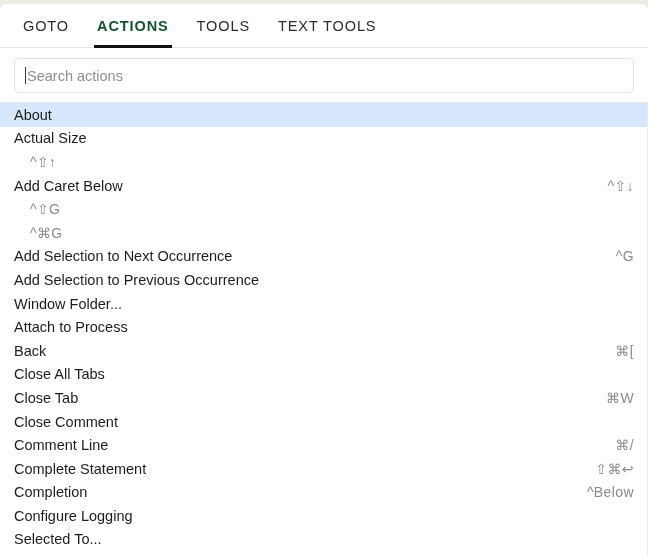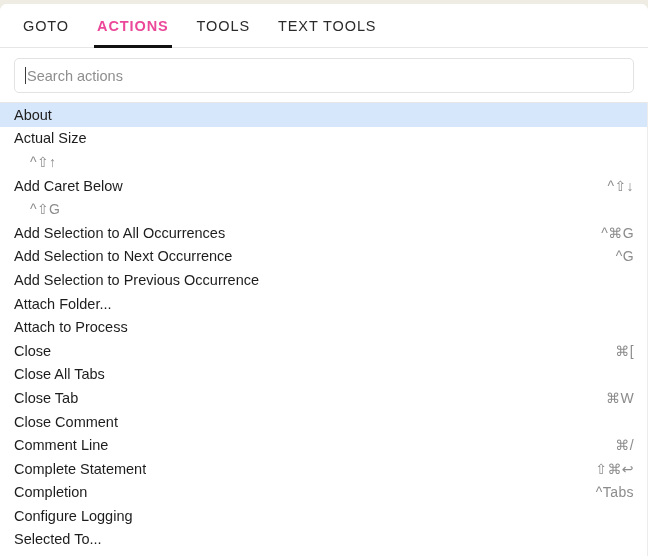--- a/index.html
+++ b/index.html
@@ -58,21 +58,21 @@
     margin-right: 10px;
     font-size: 14.5px;
     letter-spacing: 0.9px;
     color: #2b2b2b;
     cursor: default;
     user-select: none;
     box-sizing: border-box;
   }
   .tab.active {
     font-weight: bold;
-    color: #ec4899;
+    color: #14532d;
   }
   .tab.active::after {
     content: "";
     position: absolute;
     left: 6px;
     right: 6px;
     bottom: 0;
     height: 3px;
     background: #111111;
     z-index: 2;
@@ -228,41 +228,40 @@
           <span class="row-shortcut">^⇧↑</span>
         </div>
         <div class="row">
           <span class="row-label">Add Caret Below</span>
           <span class="row-shortcut">^⇧↓</span>
         </div>
         <div class="row">
           <span class="row-shortcut">^⇧G</span>
         </div>
         <div class="row">
-          <span class="row-label">Add Selection to All Occurrences</span>
           <span class="row-shortcut">^⌘G</span>
         </div>
         <div class="row">
           <span class="row-label">Add Selection to Next Occurrence</span>
           <span class="row-shortcut">^G</span>
         </div>
         <div class="row">
           <span class="row-label">Add Selection to Previous Occurrence</span>
           <span class="row-shortcut"></span>
         </div>
         <div class="row">
-          <span class="row-label">Attach Folder...</span>
+          <span class="row-label">Window Folder...</span>
           <span class="row-shortcut"></span>
         </div>
         <div class="row">
           <span class="row-label">Attach to Process</span>
           <span class="row-shortcut"></span>
         </div>
         <div class="row">
-          <span class="row-label">Close</span>
+          <span class="row-label">Back</span>
           <span class="row-shortcut">⌘[</span>
         </div>
         <div class="row">
           <span class="row-label">Close All Tabs</span>
           <span class="row-shortcut"></span>
         </div>
         <div class="row">
           <span class="row-label">Close Tab</span>
           <span class="row-shortcut">⌘W</span>
         </div>
@@ -273,21 +272,21 @@
         <div class="row">
           <span class="row-label">Comment Line</span>
           <span class="row-shortcut">⌘/</span>
         </div>
         <div class="row">
           <span class="row-label">Complete Statement</span>
           <span class="row-shortcut">⇧⌘↩</span>
         </div>
         <div class="row">
           <span class="row-label">Completion</span>
-          <span class="row-shortcut">^Tabs</span>
+          <span class="row-shortcut">^Below</span>
         </div>
         <div class="row">
           <span class="row-label">Configure Logging</span>
           <span class="row-shortcut"></span>
         </div>
         <div class="row">
           <span class="row-label">Selected To...</span>
           <span class="row-shortcut"></span>
         </div>
       </div>

